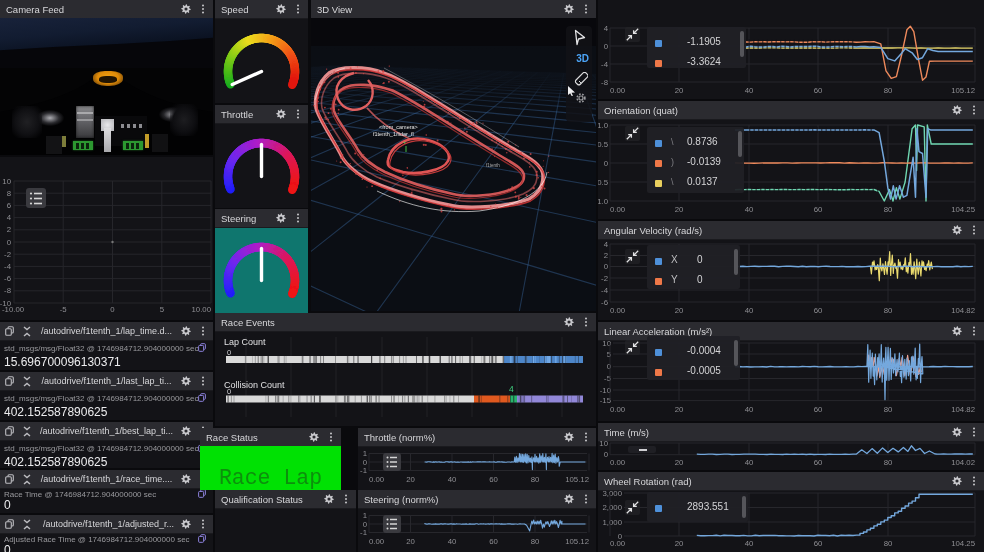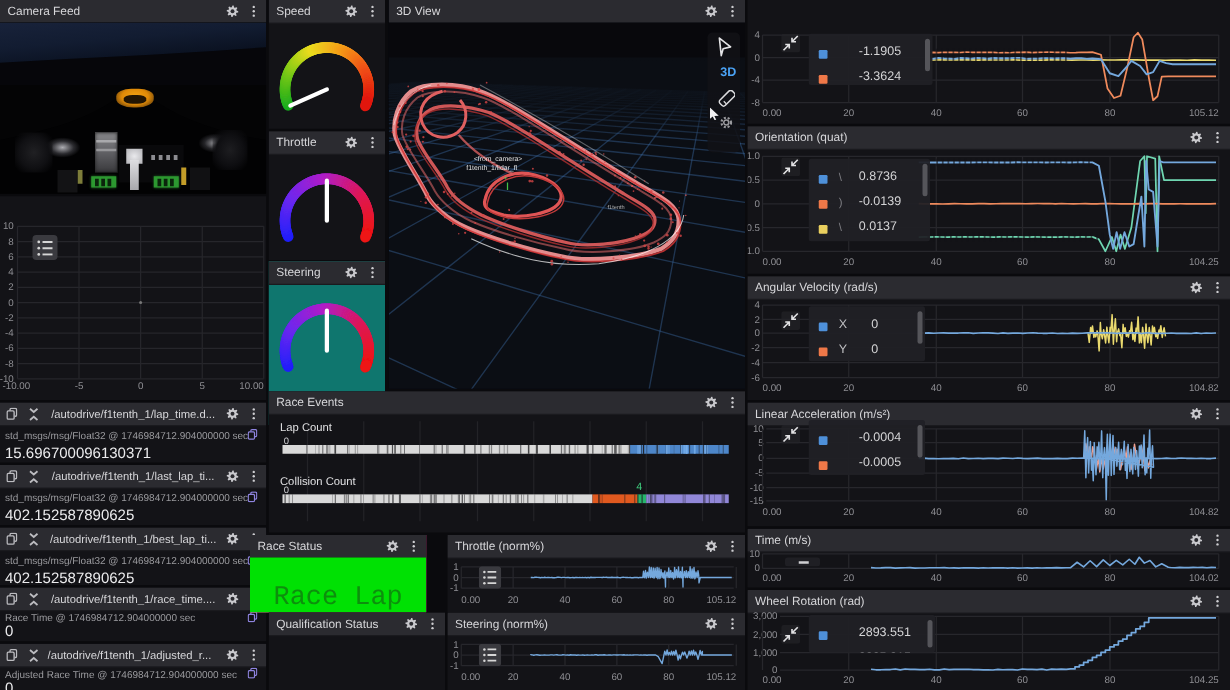--- a/index.html
+++ b/index.html
@@ -223,21 +223,21 @@
 <div class="p " style="left:0px;top:515px;width:213px;height:37px;background:#131317">
     <div class="hd" style="padding-left:38px">
       <svg style="position:absolute;left:5px;top:4px" width="9" height="10" viewBox="0 0 9 10">
         <rect x="0.7" y="2.7" width="5.6" height="6.6" rx="1" fill="none" stroke="#bcbcc0" stroke-width="1.1"></rect>
         <path d="M3 2.5 V1.7 Q3 0.7 4 0.7 H7.3 Q8.3 0.7 8.3 1.7 V6 Q8.3 7 7.3 7 H6.7" fill="none" stroke="#bcbcc0" stroke-width="1.1"></path>
       </svg>
       <svg style="position:absolute;left:22px;top:4px" width="10" height="11" viewBox="0 0 10 11">
         <path d="M2 1 L5 3.6 L8 1" fill="none" stroke="#bcbcc0" stroke-width="1.4"></path>
         <path d="M2 10 L5 7.4 L8 10" fill="none" stroke="#bcbcc0" stroke-width="1.4"></path>
       </svg>
-      <span style="flex:1;margin-right:28px;overflow:hidden;font-size:9px">/autodrive/f1tenth_1/adjusted_r...</span>
+      <span style="flex:1;text-align:center;margin-right:28px;overflow:hidden;font-size:9px">/autodrive/f1tenth_1/adjusted_r...</span>
       <svg class="gear" style="right:22px" width="10" height="10" viewBox="0 0 12 12">
         <polygon points="11.60,6.00 11.49,7.09 9.70,7.53 9.33,8.22 9.96,9.96 9.11,10.66 7.53,9.70 6.78,9.92 6.00,11.60 4.91,11.49 4.47,9.70 3.78,9.33 2.04,9.96 1.34,9.11 2.30,7.53 2.08,6.78 0.40,6.00 0.51,4.91 2.30,4.47 2.67,3.78 2.04,2.04 2.89,1.34 4.47,2.30 5.22,2.08 6.00,0.40 7.09,0.51 7.53,2.30 8.22,2.67 9.96,2.04 10.66,2.89 9.70,4.47 9.92,5.22" fill="#c9c9cd"></polygon>
         <circle cx="6" cy="6" r="1.9" fill="#2b2b30"></circle>
       </svg>
       <svg class="dots" style="right:8px" width="4" height="10" viewBox="0 0 4 10">
         <circle cx="2" cy="1.5" r="0.95" fill="#cfcfd2"></circle>
         <circle cx="2" cy="5" r="0.95" fill="#cfcfd2"></circle>
         <circle cx="2" cy="8.5" r="0.95" fill="#cfcfd2"></circle>
       </svg>
     </div>

